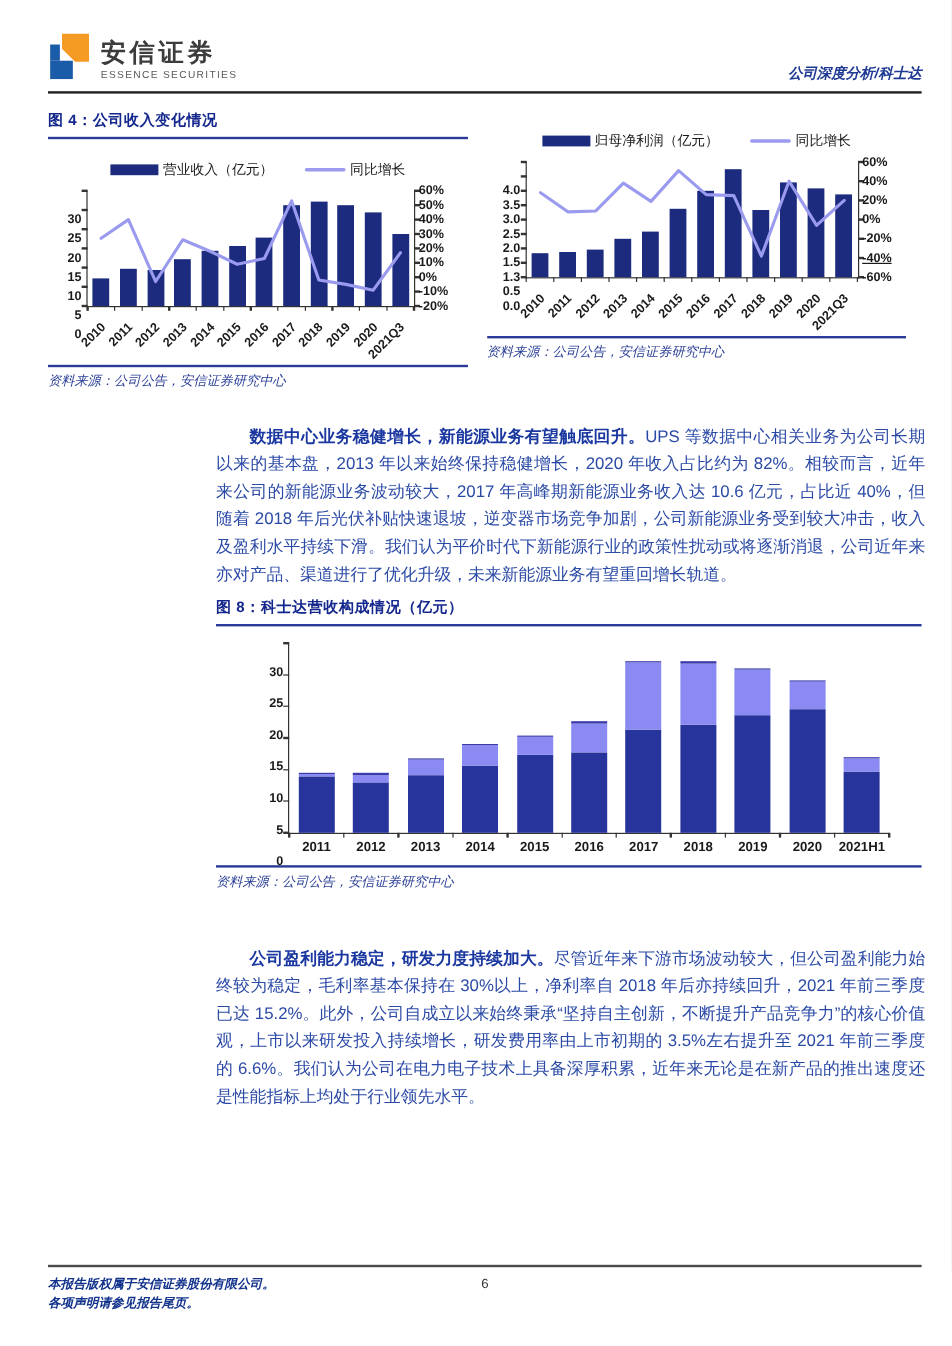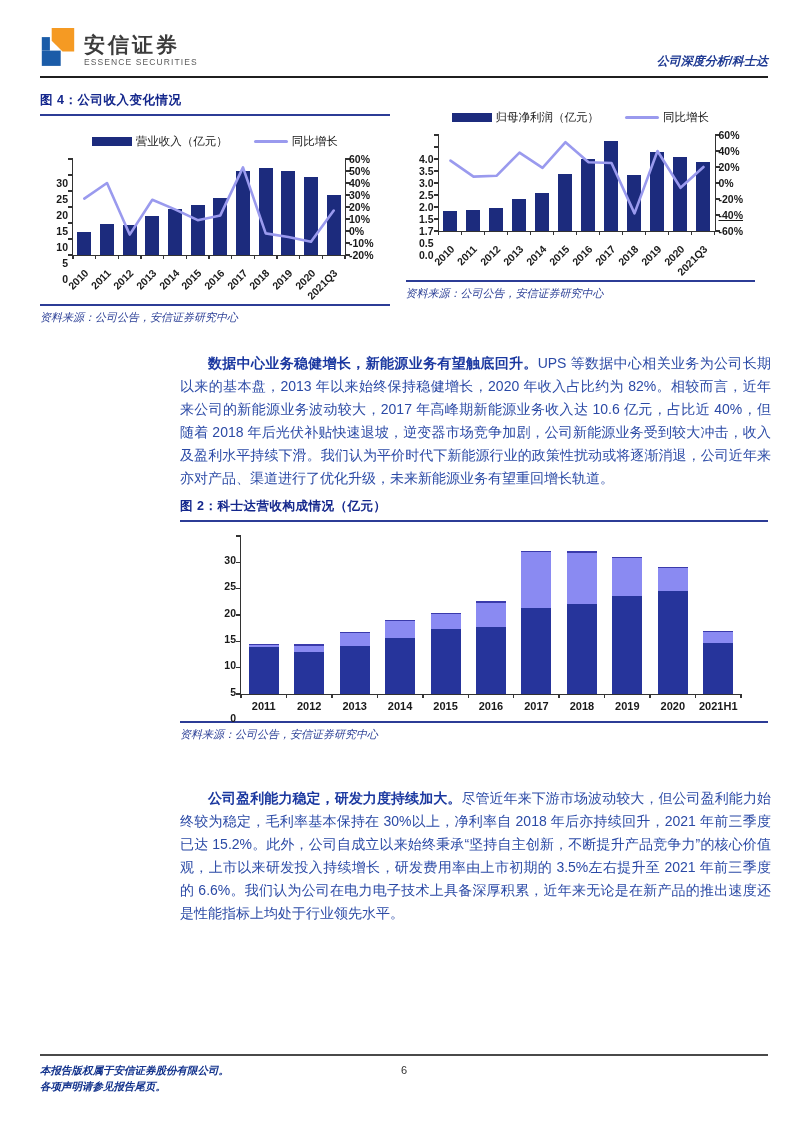--- a/index.html
+++ b/index.html
@@ -197,21 +197,21 @@
               <span class="c-lgtext">同比增长</span>
             </span>
           </div>
           <div class="c-area">
             <div class="c-plot chart5-plot has-right">
               <div class="c-tick-l" style="top: 95.3px;"></div>
               <div class="c-lab-l" style="top: 89px;">0.0</div>
               <div class="c-tick-l" style="top: 83.3px;"></div>
               <div class="c-lab-l" style="top: 77px;">0.5</div>
               <div class="c-tick-l" style="top: 71.3px;"></div>
-              <div class="c-lab-l" style="top: 65px;">1.7</div>
+              <div class="c-lab-l" style="top: 65px;">1.3</div>
               <div class="c-tick-l" style="top: 59.3px;"></div>
               <div class="c-lab-l" style="top: 53px;">1.5</div>
               <div class="c-tick-l" style="top: 47.3px;"></div>
               <div class="c-lab-l" style="top: 41px;">2.0</div>
               <div class="c-tick-l" style="top: 35.3px;"></div>
               <div class="c-lab-l" style="top: 29px;">2.5</div>
               <div class="c-tick-l" style="top: 23.3px;"></div>
               <div class="c-lab-l" style="top: 17px;">3.0</div>
               <div class="c-tick-l" style="top: 11.3px;"></div>
               <div class="c-lab-l" style="top: 5px;">3.5</div>
@@ -274,21 +274,21 @@
             </div>
           </div>
         </div>
       <div class="fig-src">资料来源：公司公告，安信证券研究中心</div>
     </div>
   </div>
 
   <p class="para para1"><span class="lead">数据中心业务稳健增长，新能源业务有望触底回升。</span><span>UPS 等数据中心相关业务为公司长期以来的基本盘，2013 年以来始终保持稳健增长，2020 年收入占比约为 82%。相较而言，近年来公司的新能源业务波动较大，2017 年高峰期新能源业务收入达 10.6 亿元，占比近 40%，但随着 2018 年后光伏补贴快速退坡，逆变器市场竞争加剧，公司新能源业务受到较大冲击，收入及盈利水平持续下滑。我们认为平价时代下新能源行业的政策性扰动或将逐渐消退，公司近年来亦对产品、渠道进行了优化升级，未来新能源业务有望重回增长轨道。</span></p>
 
   <div class="fig6">
-    <div class="fig-title">图 2：科士达营收构成情况（亿元）</div>
+    <div class="fig-title">图 8：科士达营收构成情况（亿元）</div>
     <div class="chart stacked">
         <div class="c-area">
           <div class="c-plot chart6-plot">
             <div class="c-tick-l" style="top: 157.3px;"></div>
             <div class="c-lab-l" style="top: 151px;">0</div>
             <div class="c-tick-l" style="top: 130.967px;"></div>
             <div class="c-lab-l" style="top: 124.667px;">5</div>
             <div class="c-tick-l" style="top: 104.633px;"></div>
             <div class="c-lab-l" style="top: 98.3333px;">10</div>
             <div class="c-tick-l" style="top: 78.3px;"></div>

